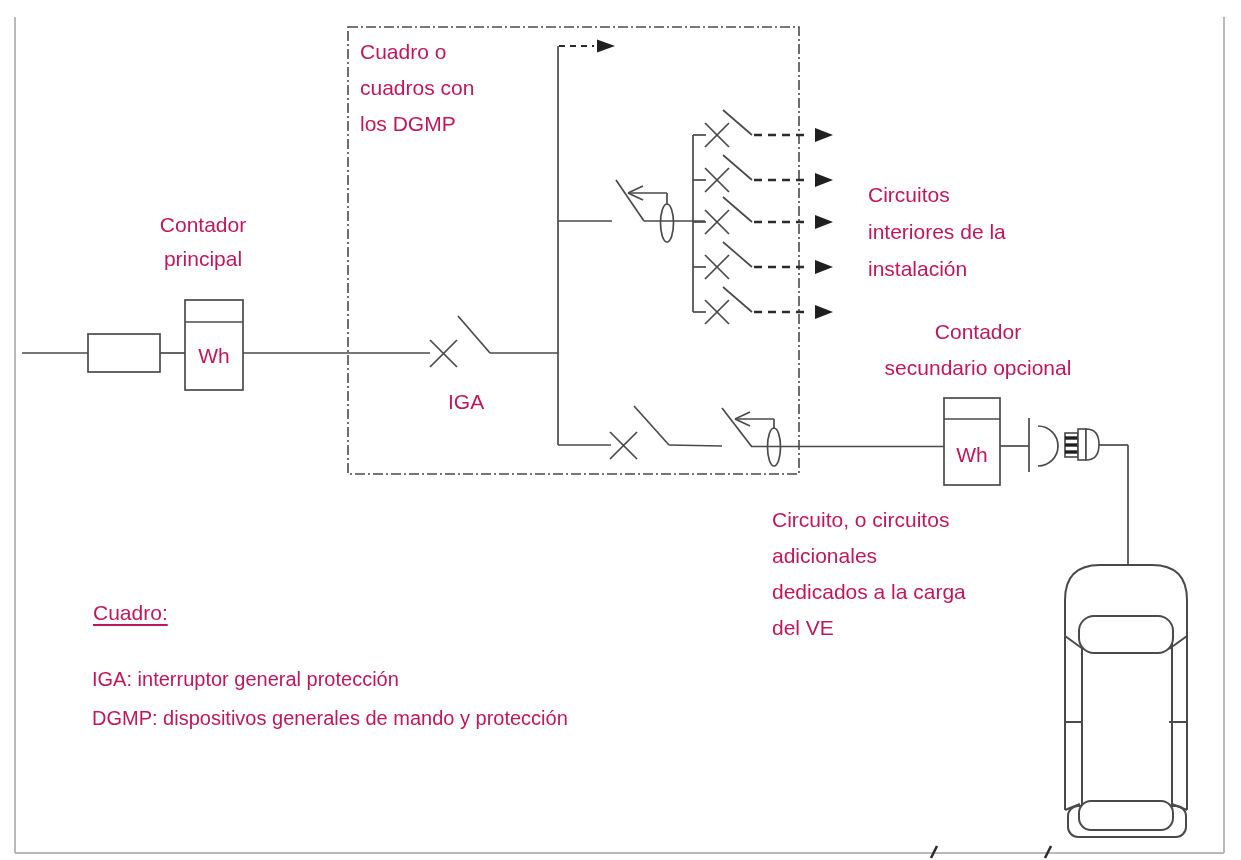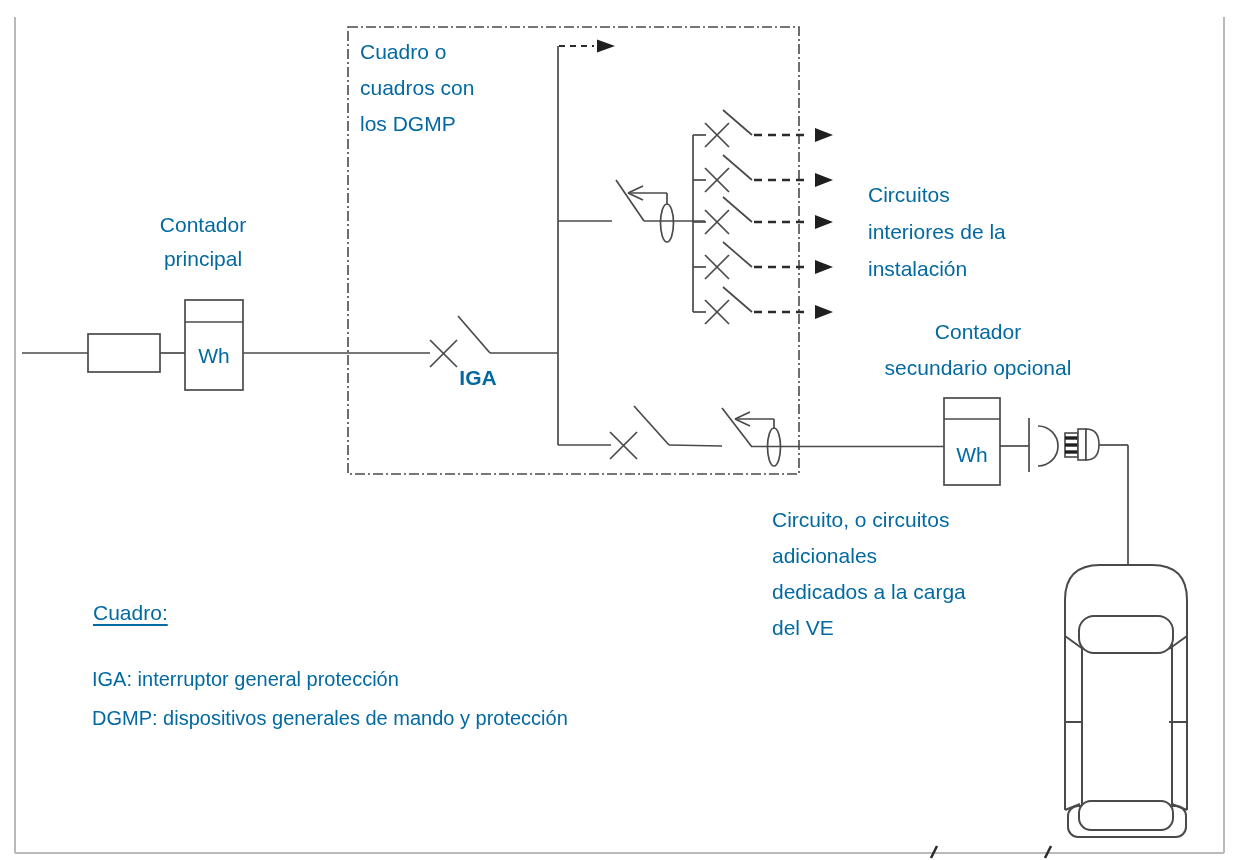--- a/index.html
+++ b/index.html
@@ -6,28 +6,28 @@
   .page{
     position:relative;
     width:1241px;height:860px;
     background:#ffffff;
     font-family:"Liberation Sans", sans-serif;
     overflow:hidden;
   }
   .diagram-svg{position:absolute;left:0;top:0;}
   .lbl{
     position:absolute;
-    color:#0369a1;
+    color:#be185d;
     font-size:21px;
     line-height:36px;
     white-space:pre-line;
   }
   .lbl-contador-principal{left:142px;top:208px;width:122px;text-align:center;line-height:34px;}
   .lbl-panel{left:360px;top:34px;text-align:left;}
-  .lbl-iga{left:448px;top:360px;width:60px;text-align:center;font-weight:bold;}
+  .lbl-iga{left:448px;top:384px;width:60px;}
   .lbl-interior{left:868px;top:144px;line-height:37px;margin-top:32px;}
   .lbl-contador-secundario{left:850px;top:314px;width:256px;text-align:center;}
   .lbl-ev{left:772px;top:502px;}
   .lbl-wh1{left:185px;top:338px;width:58px;text-align:center;}
   .lbl-wh2{left:944px;top:437px;width:56px;text-align:center;}
   .lbl-legend-title{left:93px;top:595px;text-decoration:underline;text-underline-offset:4px;}
   .lbl-legend-iga{left:92px;top:661px;font-size:20px;}
   .lbl-legend-dgmp{left:92px;top:700px;font-size:20px;}
 </style>
 </head>

